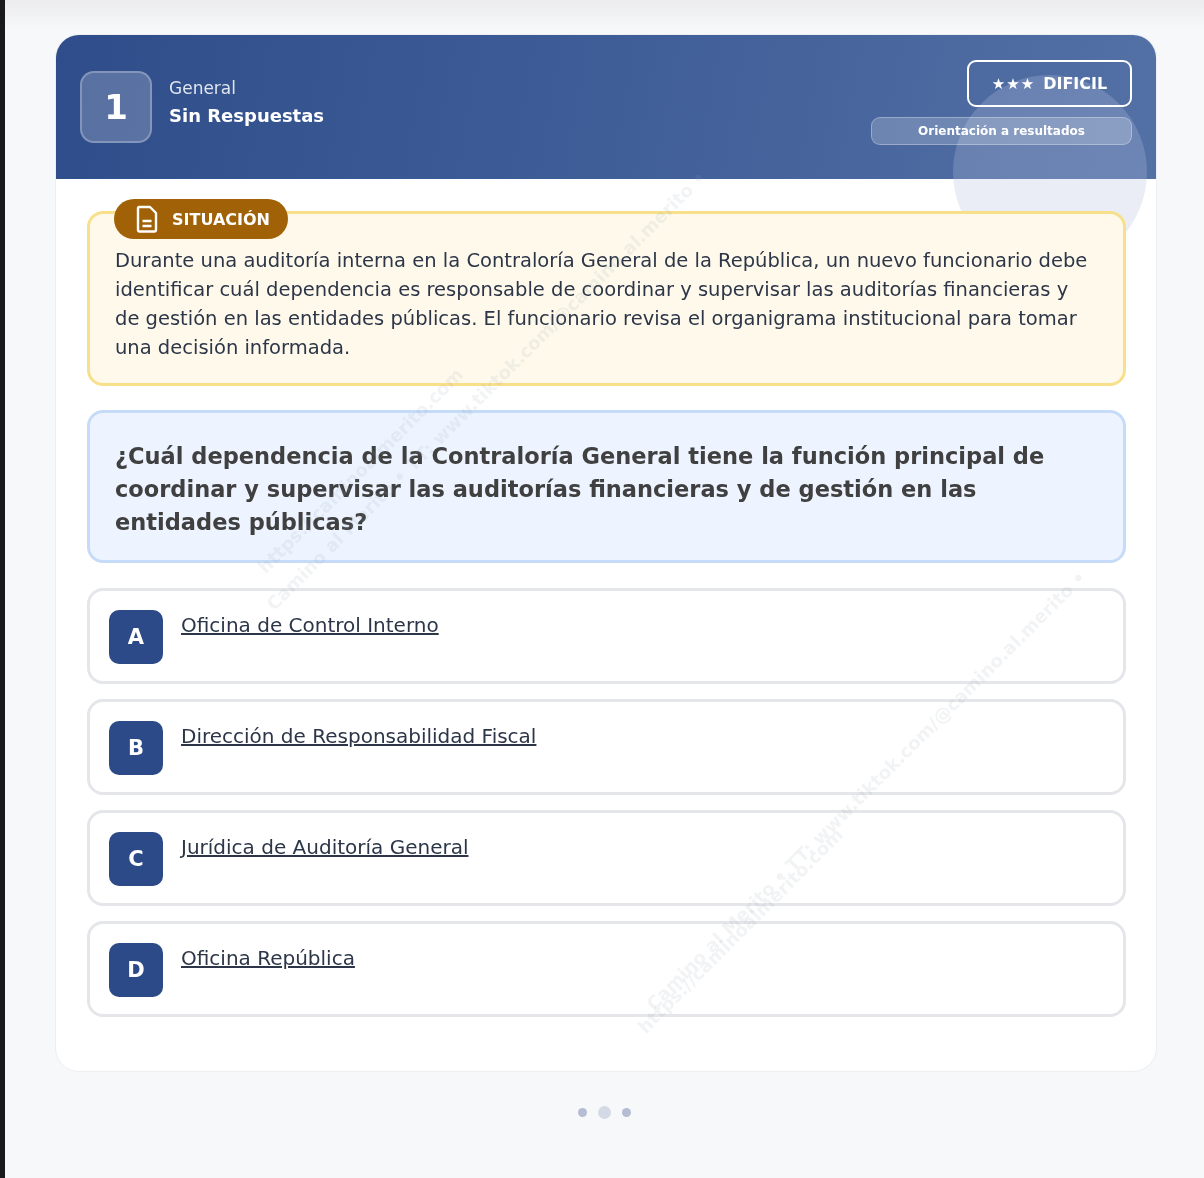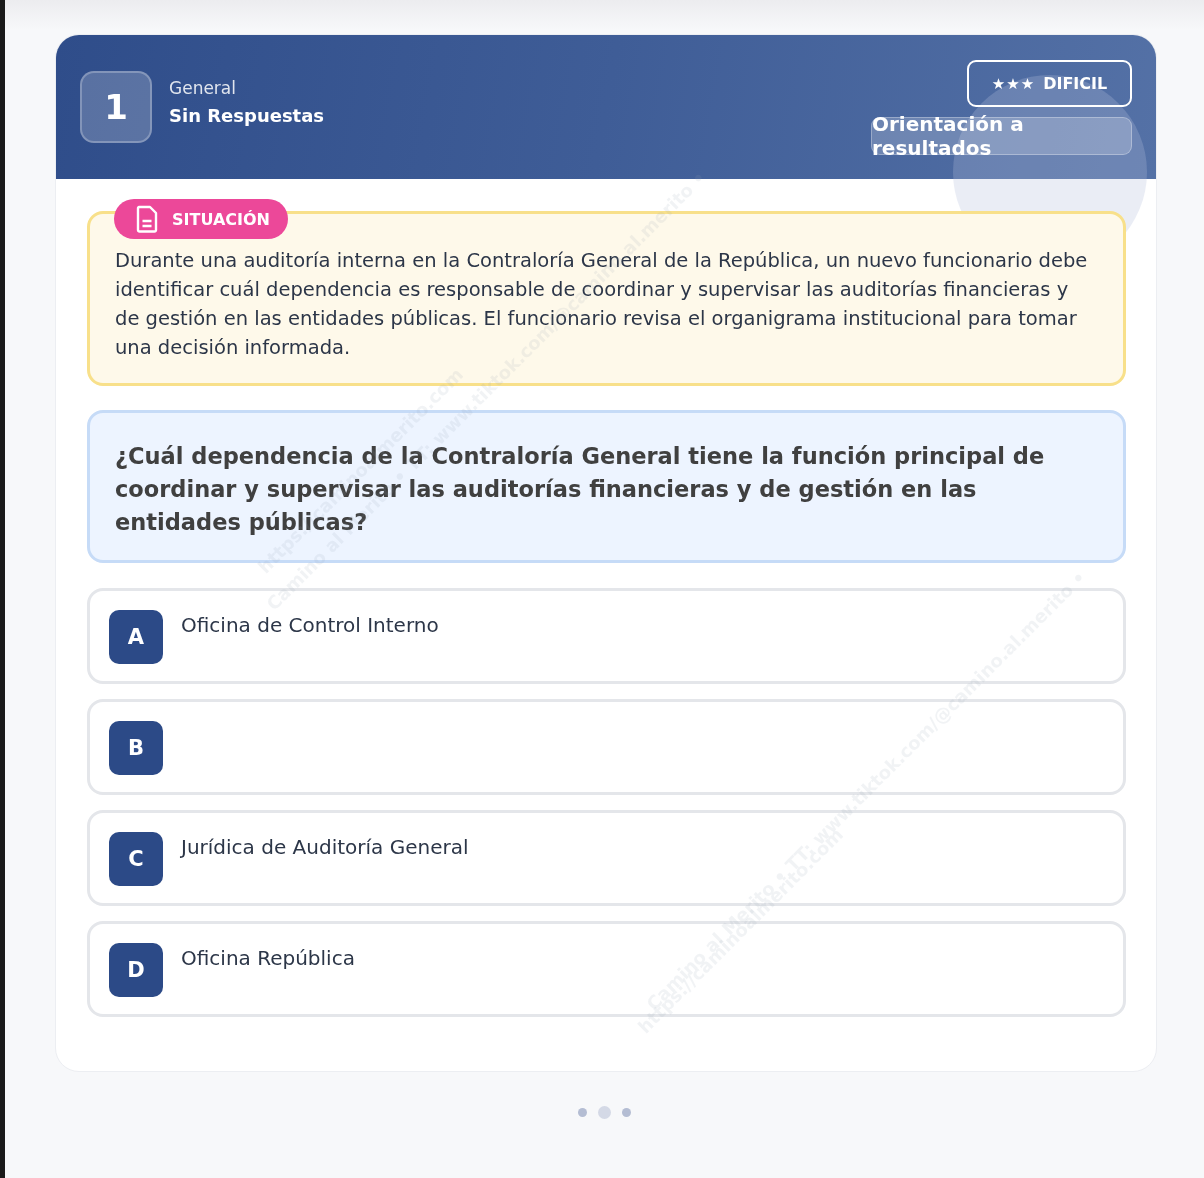--- a/index.html
+++ b/index.html
@@ -49,38 +49,38 @@
       color: #fff; font-size: 18px; font-weight: bold;
     }
     .difficulty {
       position: absolute; right: 24px; top: 25px;
       width: 165px; height: 47px; border: 2px solid #fff; border-radius: 9px;
       color: #fff; font-weight: bold; font-size: 16px;
       display: flex; align-items: center; justify-content: center; gap: 8px;
     }
     .competency {
       position: absolute; right: 24px; top: 82px;
-      width: 261px; height: 38px; border-radius: 9px;
+      width: 261px; height: 28px; border-radius: 9px;
       background: rgba(255,255,255,0.2);
       border: 1px solid rgba(255,255,255,0.3);
-      color: #fff; font-weight: bold; font-size: 20px;
+      color: #fff; font-weight: bold; font-size: 12px;
       display: flex; align-items: center; justify-content: center;
     }
     .situation {
       position: absolute; left: 31px; top: 176px; width: 1039px; height: 175px;
       background: #fef9ea;
       border: 3px solid #f8e08a;
       border-radius: 16px;
       padding: 32px 25px 0 25px;
       color: #2c3648; font-size: 19.5px; line-height: 29px;
     }
     .sit-tag {
       position: absolute; left: 58px; top: 164px;
       height: 40px; padding: 0 18px 0 22px;
-      background: #ec4899; border-radius: 20px;
+      background: #a16207; border-radius: 20px;
       color: #fff; font-weight: bold; font-size: 16px;
       display: flex; align-items: center; gap: 14px;
     }
     .sit-tag svg { display: block; }
     .question {
       position: absolute; left: 31px; top: 375px; width: 1039px; height: 153px;
       background: #edf4ff;
       border: 3px solid #c6dbf7;
       border-radius: 16px;
       padding: 27px 25px 16px 25px;
@@ -95,21 +95,21 @@
     }
     .opt-letter {
       position: absolute; left: 19px; top: 19px;
       width: 54px; height: 54px; border-radius: 10px;
       background: #2c4a87; color: #fff;
       font-weight: bold; font-size: 21px;
       display: flex; align-items: center; justify-content: center;
     }
     .opt-text {
       position: absolute; left: 91px; top: 22px;
-      color: #2c3648; font-size: 20px;
+      color: #2c3648; font-size: 20px; text-decoration: underline;
     }
     .dots {
       position: absolute; left: 578px; top: 1106px;
       display: flex; align-items: center; gap: 11px;
     }
     .dot { width: 9px; height: 9px; border-radius: 50%; background: #b4bdd3; }
     .dot.active { width: 13px; height: 13px; background: #d4d9e6; }
     .watermark {
       position: absolute; color: rgba(150,160,180,0.13);
       font-size: 18px; font-weight: bold; transform: rotate(-45deg);
@@ -152,20 +152,21 @@
   <div class="question">
     <div>¿Cuál dependencia de la Contraloría General tiene la función principal de coordinar y supervisar las auditorías financieras y de gestión en las entidades públicas?</div>
   </div>
 
   <div class="option" style="top:553px;">
     <div class="opt-letter">A</div>
     <div class="opt-text">Oficina de Control Interno</div>
   </div>
   <div class="option" style="top:664px;">
     <div class="opt-letter">B</div>
+    <div class="opt-text">Dirección de Responsabilidad Fiscal</div>
   </div>
   <div class="option" style="top:775px;">
     <div class="opt-letter">C</div>
     <div class="opt-text">Jurídica de Auditoría General</div>
   </div>
   <div class="option" style="top:886px;">
     <div class="opt-letter">D</div>
     <div class="opt-text">Oficina República</div>
   </div>
 </div>

